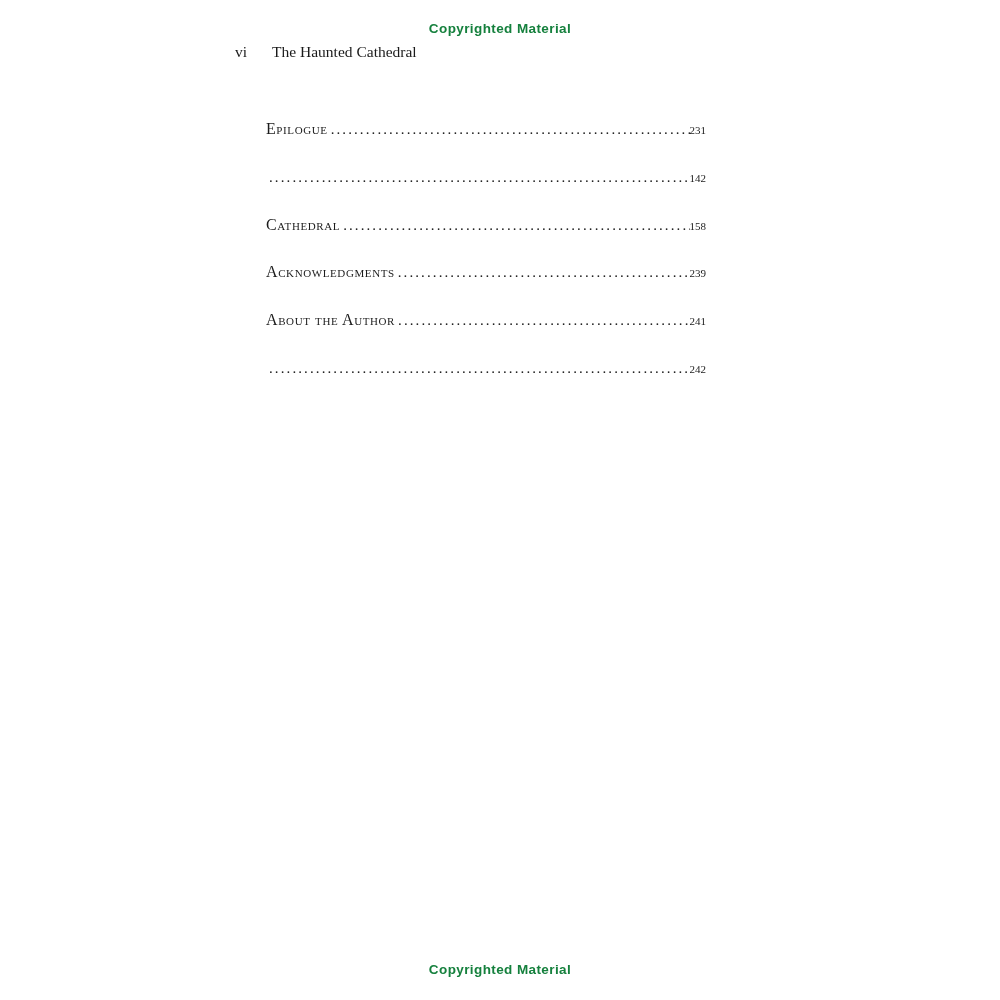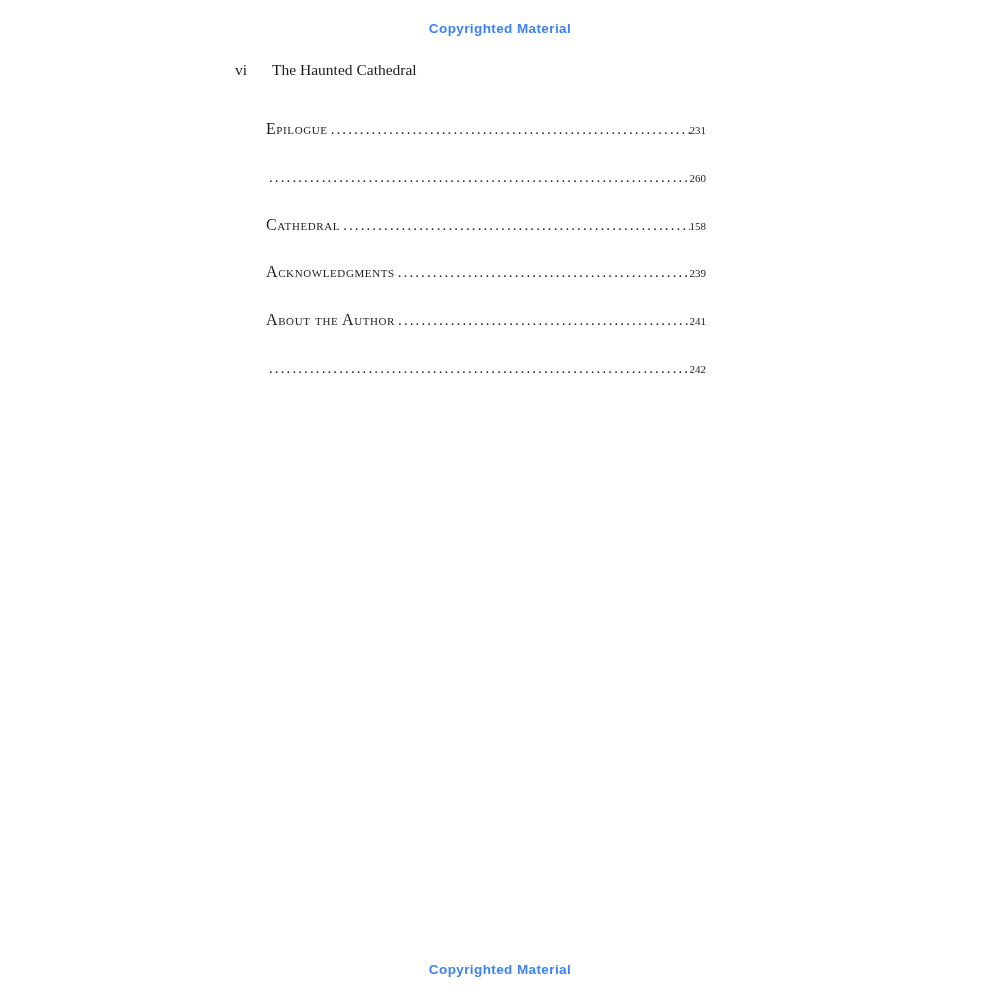--- a/index.html
+++ b/index.html
@@ -20,38 +20,37 @@
   
   .copyright {
     position: absolute;
     left: 0;
     width: 100%;
     text-align: center;
     font-family: "Liberation Sans", sans-serif;
     font-size: 13.5px;
     font-weight: 600;
     letter-spacing: 0.4px;
-    color: #3b82f6;
+    color: #15803d;
   }
   .copyright-top    { top: 21px; }
   .copyright-bottom { top: 962px; }
 
   
   .running-header {
     position: absolute;
     left: 235px;
     top: 43px;
     font-size: 15.5px;
     color: #1a1a1a;
     white-space: nowrap;
   }
   .running-header .folio {
     display: inline-block;
     margin-right: 25px;
-    margin-top: 18px;
   }
 
   
   .toc {
     position: absolute;
     left: 266px;
     top: 95px;
     width: 440px;
   }
   .toc-row {
@@ -97,21 +96,21 @@
   <div class="toc">
 
     <div class="toc-row">
       <span class="toc-label">Epilogue</span>
       <span class="dot-leader">................................................................................................................................................................</span>
       <span class="toc-page">231</span>
     </div>
 
     <div class="toc-row">
       <span class="dot-leader">................................................................................................................................................................</span>
-      <span class="toc-page">260</span>
+      <span class="toc-page">142</span>
     </div>
 
     <div class="toc-row">
       <span class="toc-label">Cathedral</span>
       <span class="dot-leader">................................................................................................................................................................</span>
       <span class="toc-page">158</span>
     </div>
 
     <div class="toc-row">
       <span class="toc-label">Acknowledgments</span>

